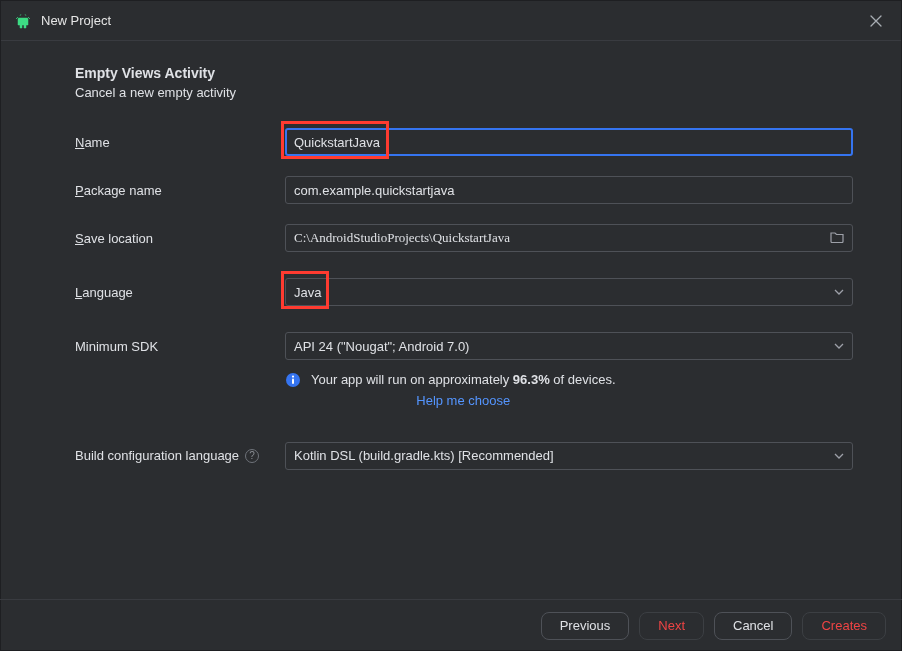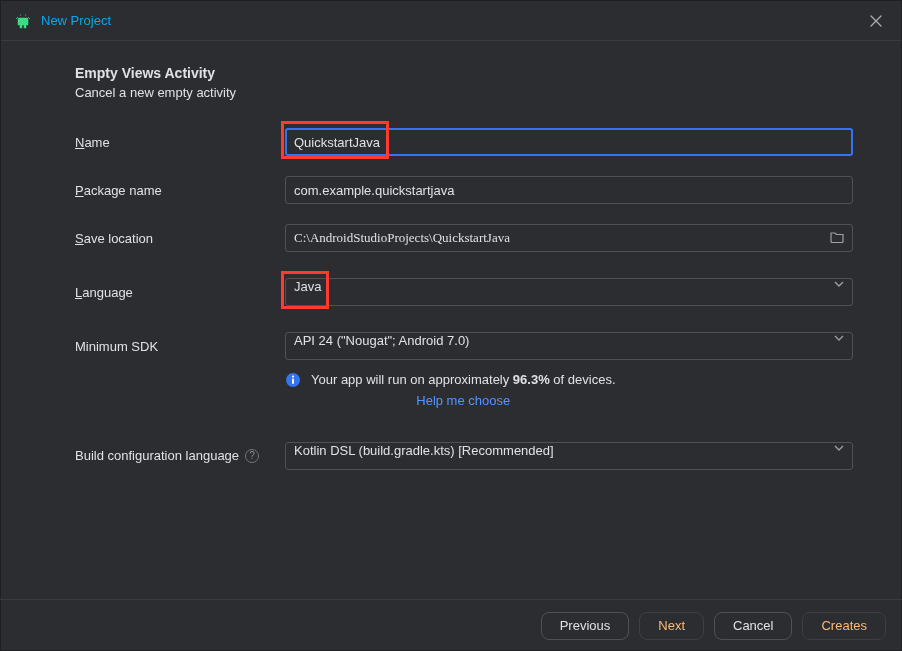--- a/index.html
+++ b/index.html
@@ -23,21 +23,21 @@
     .titlebar .app-icon {
       width: 16px;
       height: 16px;
       margin-right: 10px;
       display: flex;
       align-items: center;
       justify-content: center;
     }
     .titlebar .title {
       flex: 1;
-      color: #0ea5e9;
+      color: #e5e5e5;
     }
     .titlebar .close {
       width: 22px;
       height: 22px;
       display: flex;
       align-items: center;
       justify-content: center;
       cursor: pointer;
     }
     .content {
@@ -82,21 +82,21 @@
       padding: 0 8px;
       border-radius: 3px;
       outline: none;
     }
     .text-input.focused {
       border: 2px solid #3574f0;
       padding: 0 7px;
     }
     .select-box {
       display: flex;
-      align-items: flex-start;
+      align-items: center;
       justify-content: space-between;
       cursor: pointer;
     }
     .select-text { flex: 1; }
     .folder-box {
       display: flex;
       align-items: center;
       gap: 6px;
       border: 1px solid #4e5157;
       border-radius: 3px;
@@ -170,21 +170,21 @@
       padding: 0 18px;
       background: #2b2d30;
       border: 1px solid #4e5157;
       border-radius: 8px;
       color: #dfe1e5;
       font-family: inherit;
       font-size: 13px;
       cursor: pointer;
     }
     .btn.disabled {
-      color: #fdba74;
+      color: #ef4444;
       border-color: #3c3f43;
       cursor: default;
     }
   </style>
 </head>
 <body>
 
 <div class="titlebar">
   <span class="app-icon">
     <svg width="16" height="16" viewBox="0 0 16 16">

